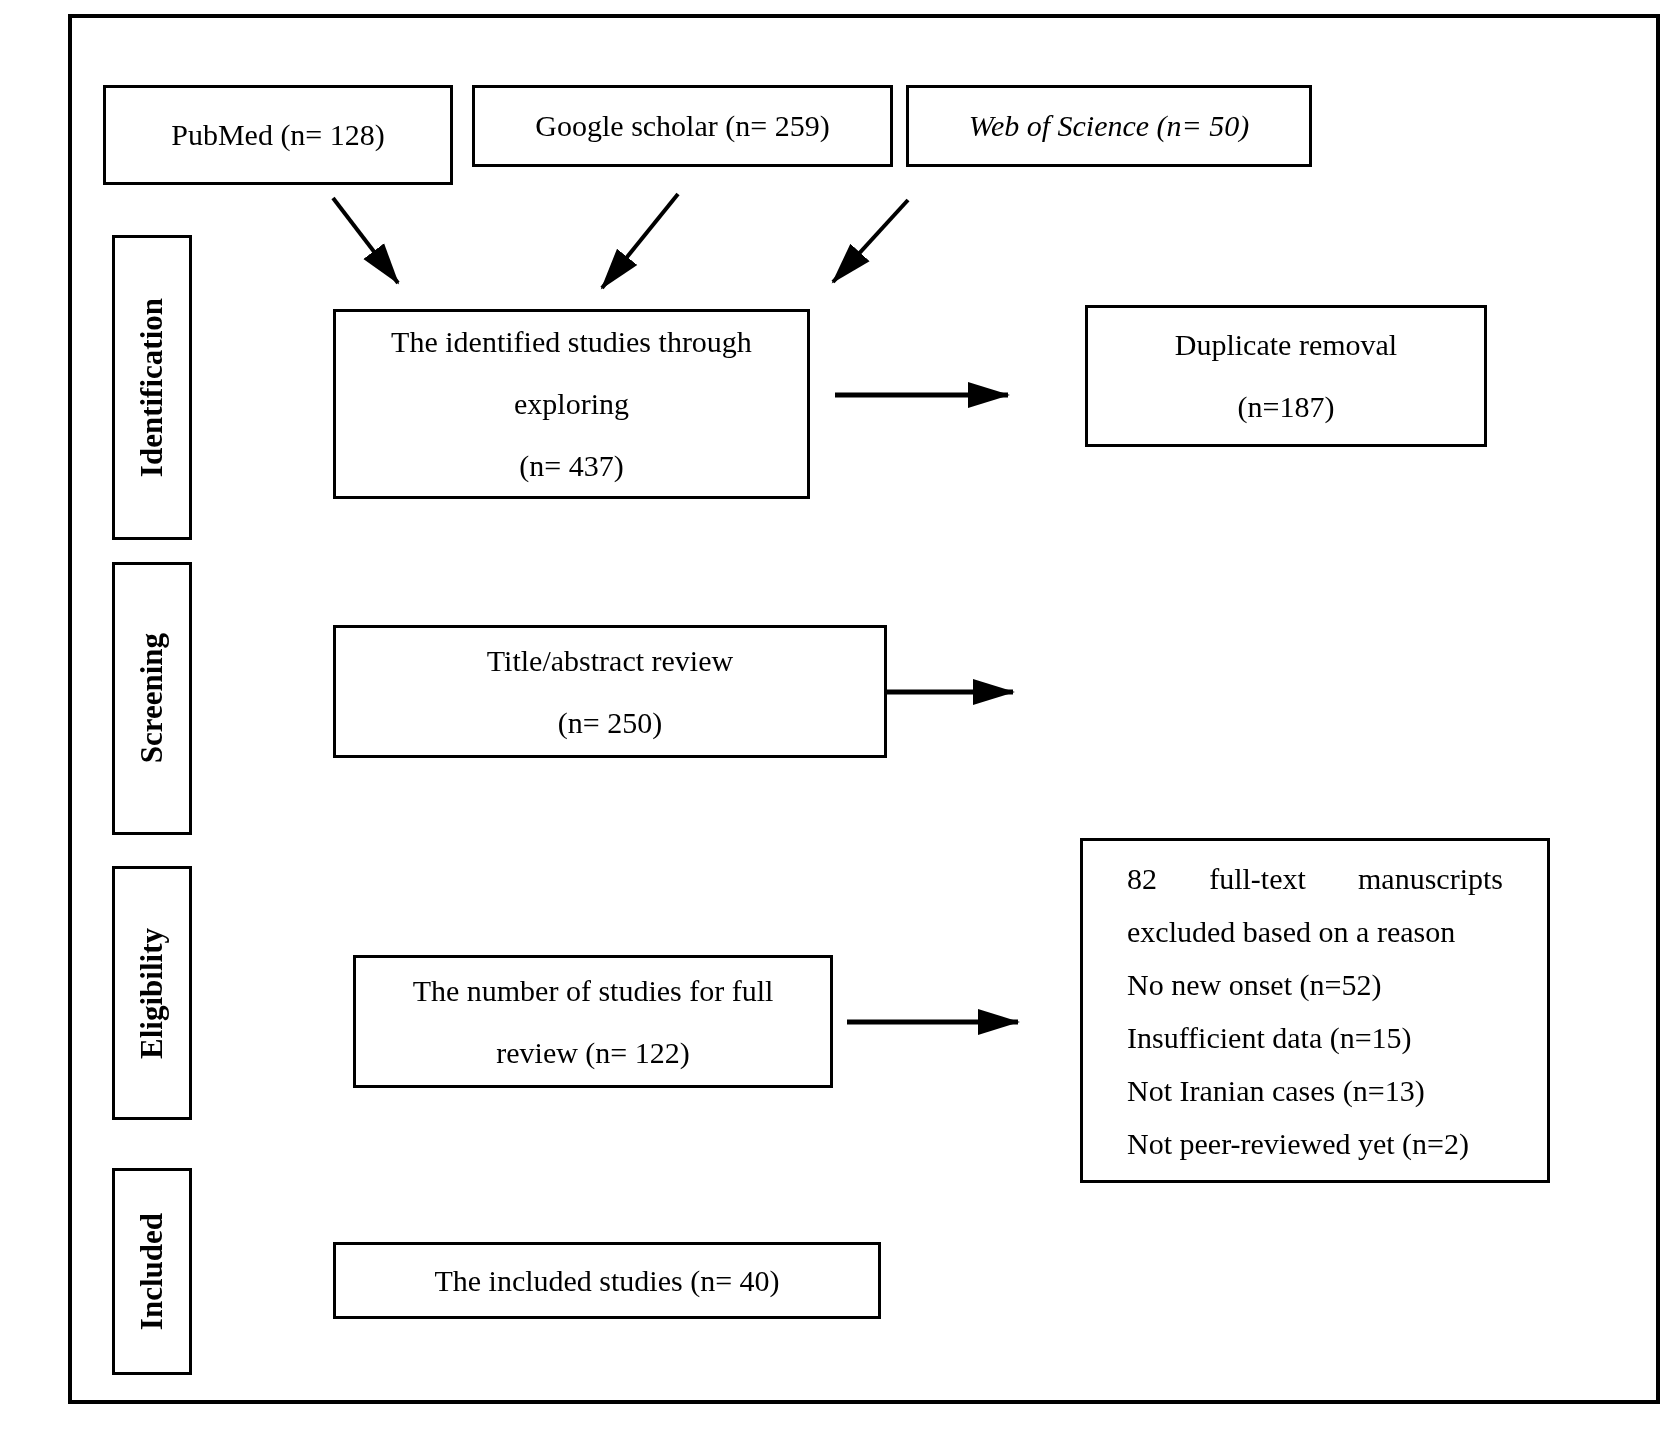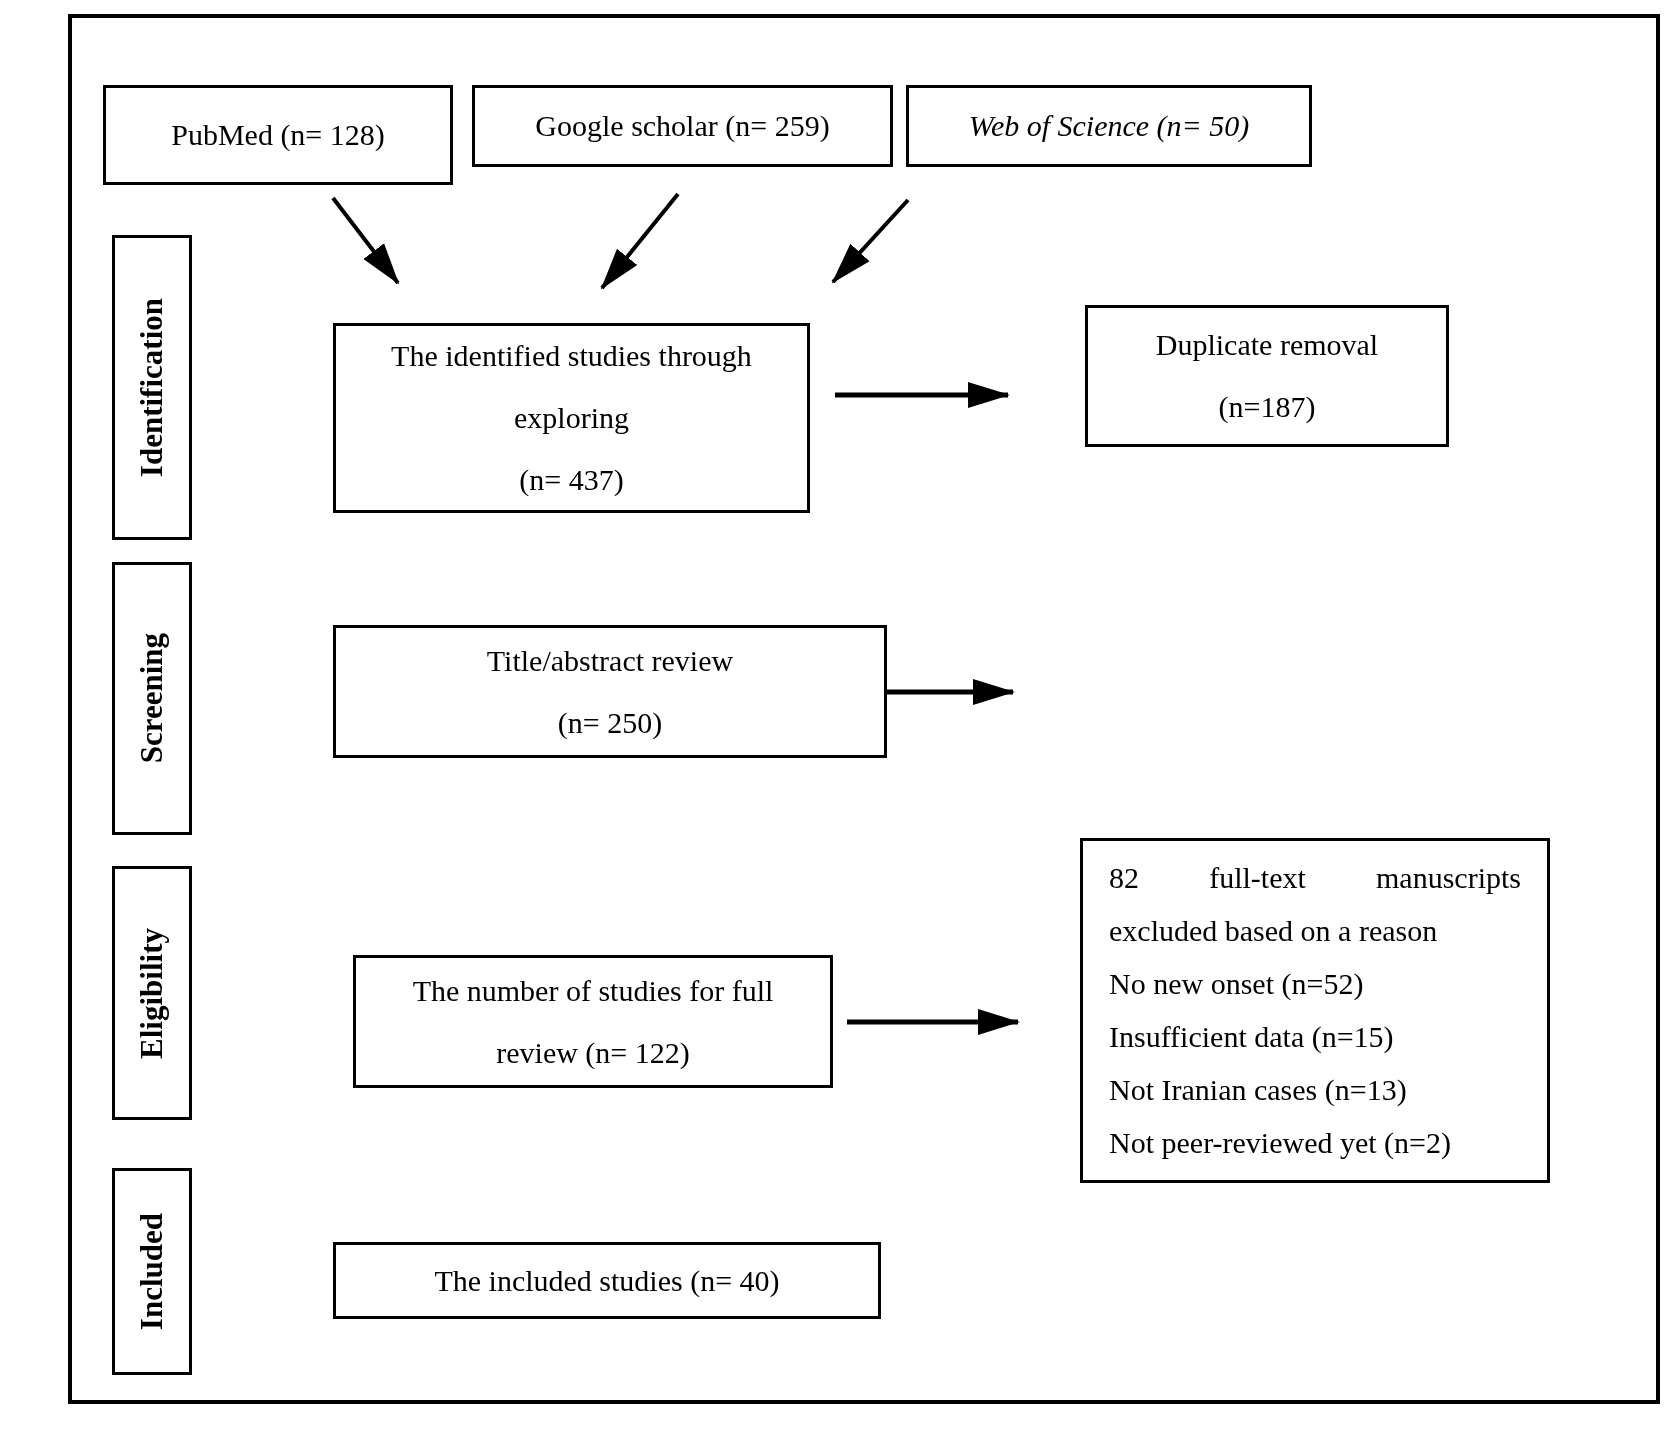--- a/index.html
+++ b/index.html
@@ -58,33 +58,33 @@
   }
   .side span {
     writing-mode: vertical-rl;
     transform: rotate(180deg);
     white-space: nowrap;
   }
   #box-pubmed        { left: 103px;  top: 85px;   width: 350px; height: 100px; }
   #box-google        { left: 472px;  top: 85px;   width: 421px; height: 82px; }
   #box-wos           { left: 906px;  top: 85px;   width: 406px; height: 82px; font-style: italic; }
 
-  #box-identified    { left: 333px;  top: 323px;  width: 477px; height: 190px; }
+  #box-identified    { left: 333px;  top: 309px;  width: 477px; height: 190px; }
   #box-titleabs      { left: 333px;  top: 625px;  width: 554px; height: 133px; }
   #box-fullreview    { left: 353px;  top: 955px;  width: 480px; height: 133px; }
   #box-included      { left: 333px;  top: 1242px; width: 548px; height: 77px; }
 
-  #box-duplicate     { left: 1085px; top: 305px;  width: 364px; height: 142px; }
+  #box-duplicate     { left: 1085px; top: 305px;  width: 402px; height: 142px; }
   #box-irrelevant    { left: 1090px; top: 628px;  width: 402px; height: 120px; overflow: hidden; }
   #box-excluded {
     left: 1080px; top: 838px; width: 470px; height: 345px;
     align-items: stretch;
-    justify-content: flex-start;
+    justify-content: flex-end;
     text-align: left;
-    padding: 10px 26px;
+    padding: 10px 44px;
     line-height: 53px;
   }
   #box-excluded .jrow {
     display: flex;
     justify-content: space-between;
   }
 
   #stage-identification { top: 235px;  height: 305px; }
   #stage-screening      { top: 562px;  height: 273px; }
   #stage-eligibility    { top: 866px;  height: 254px; }

